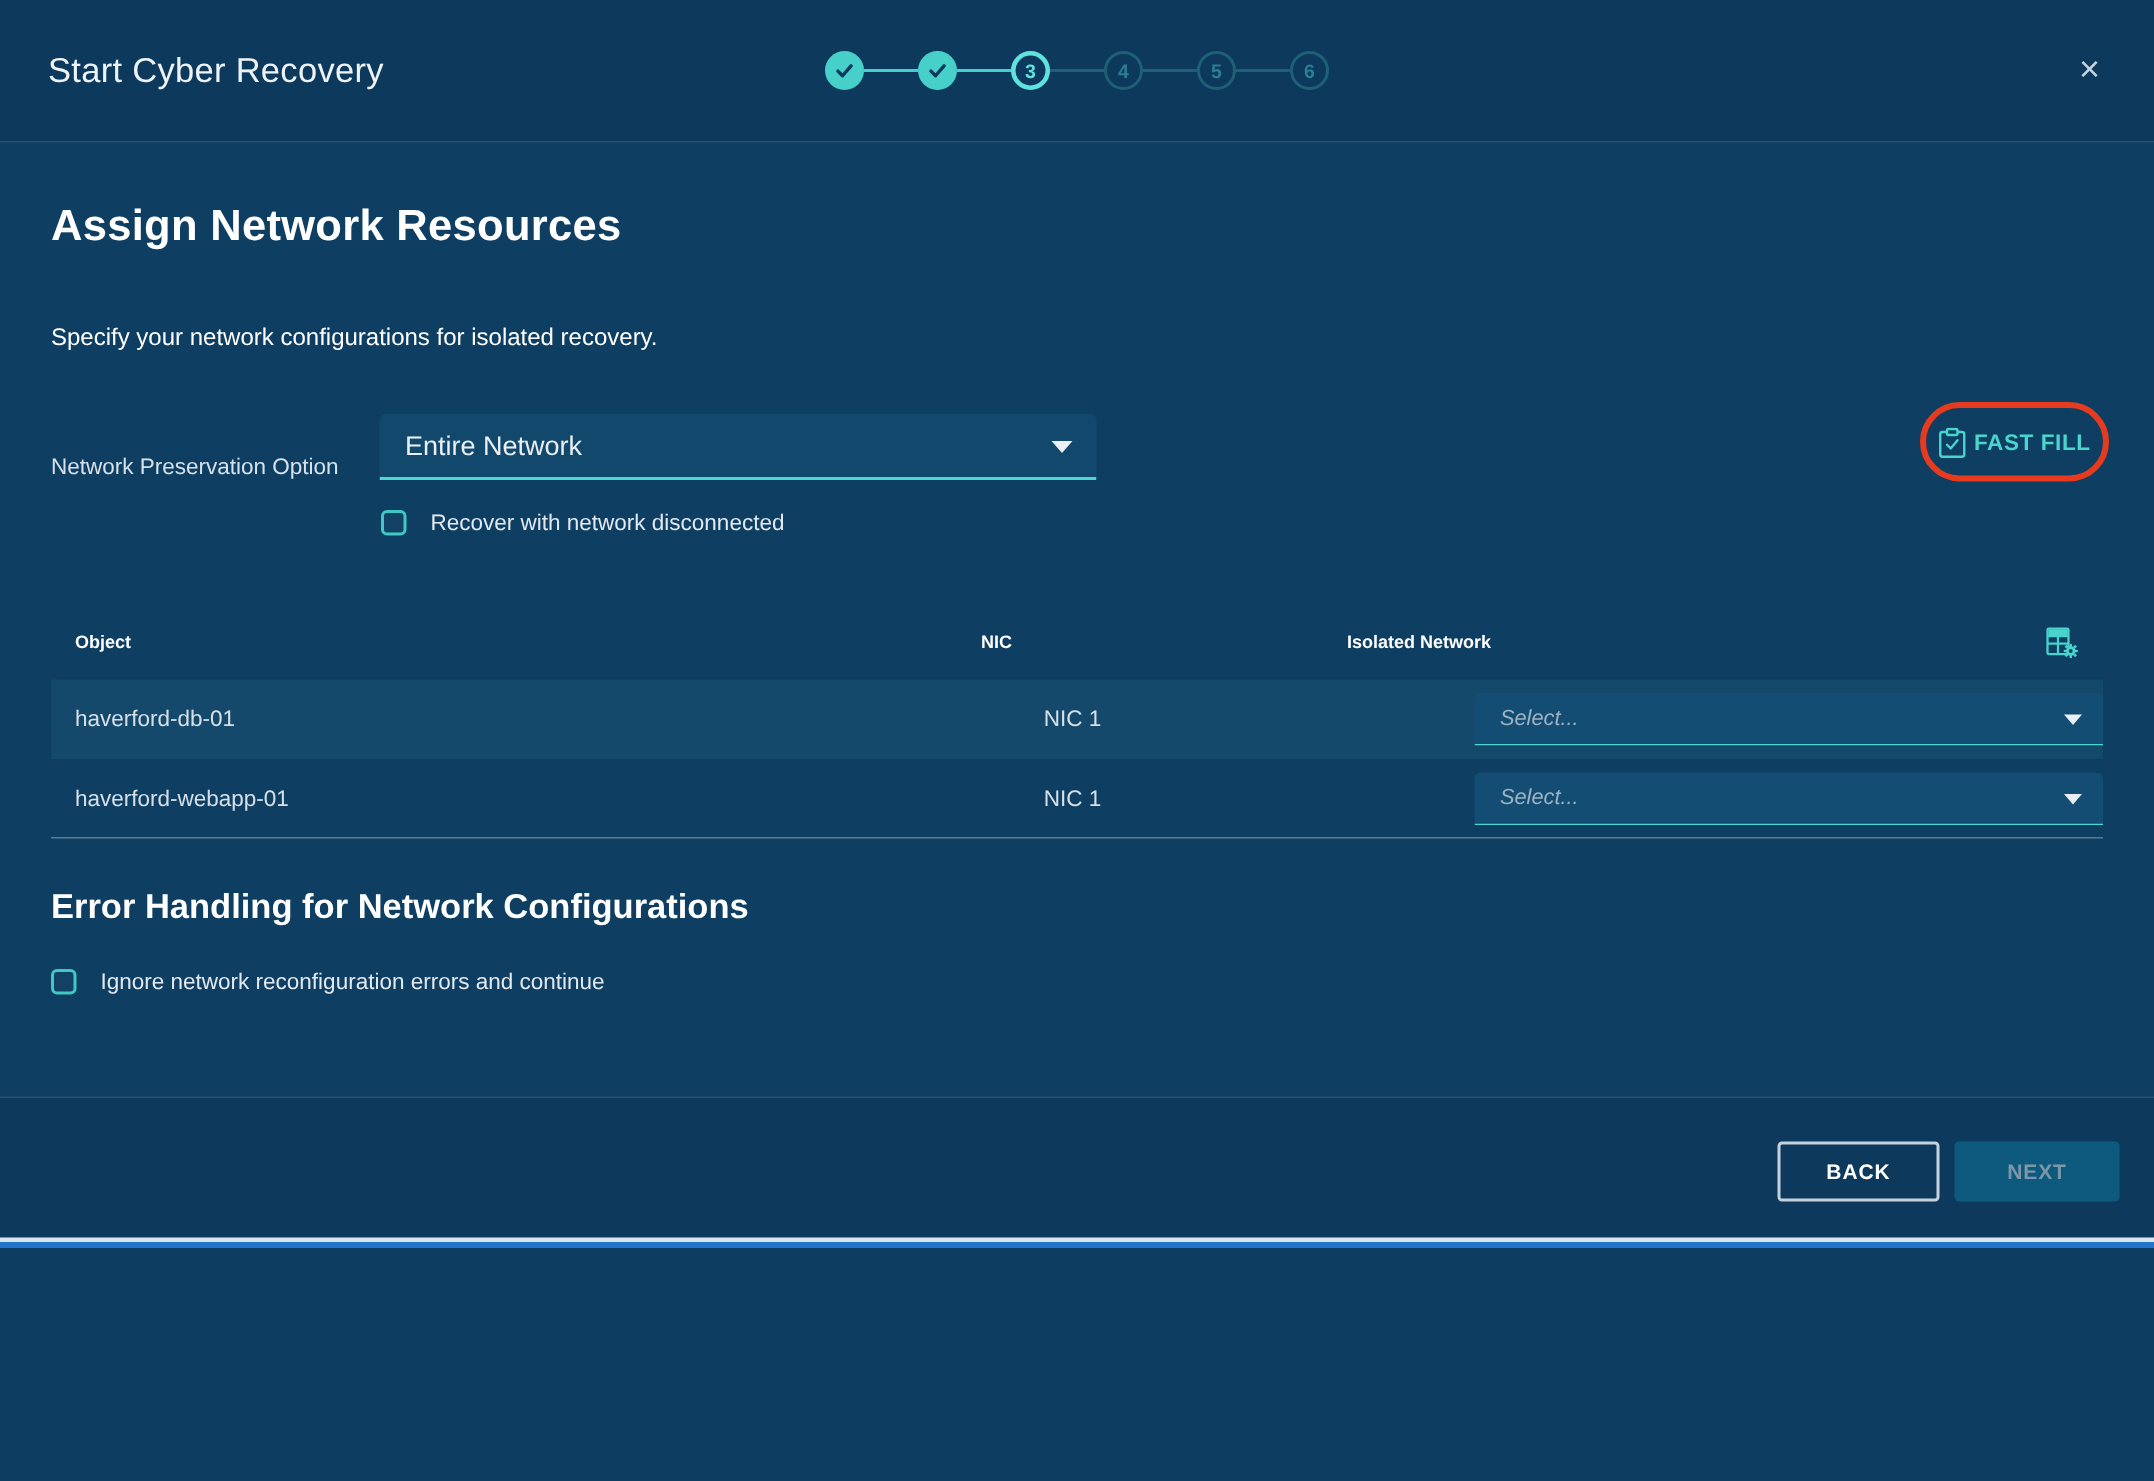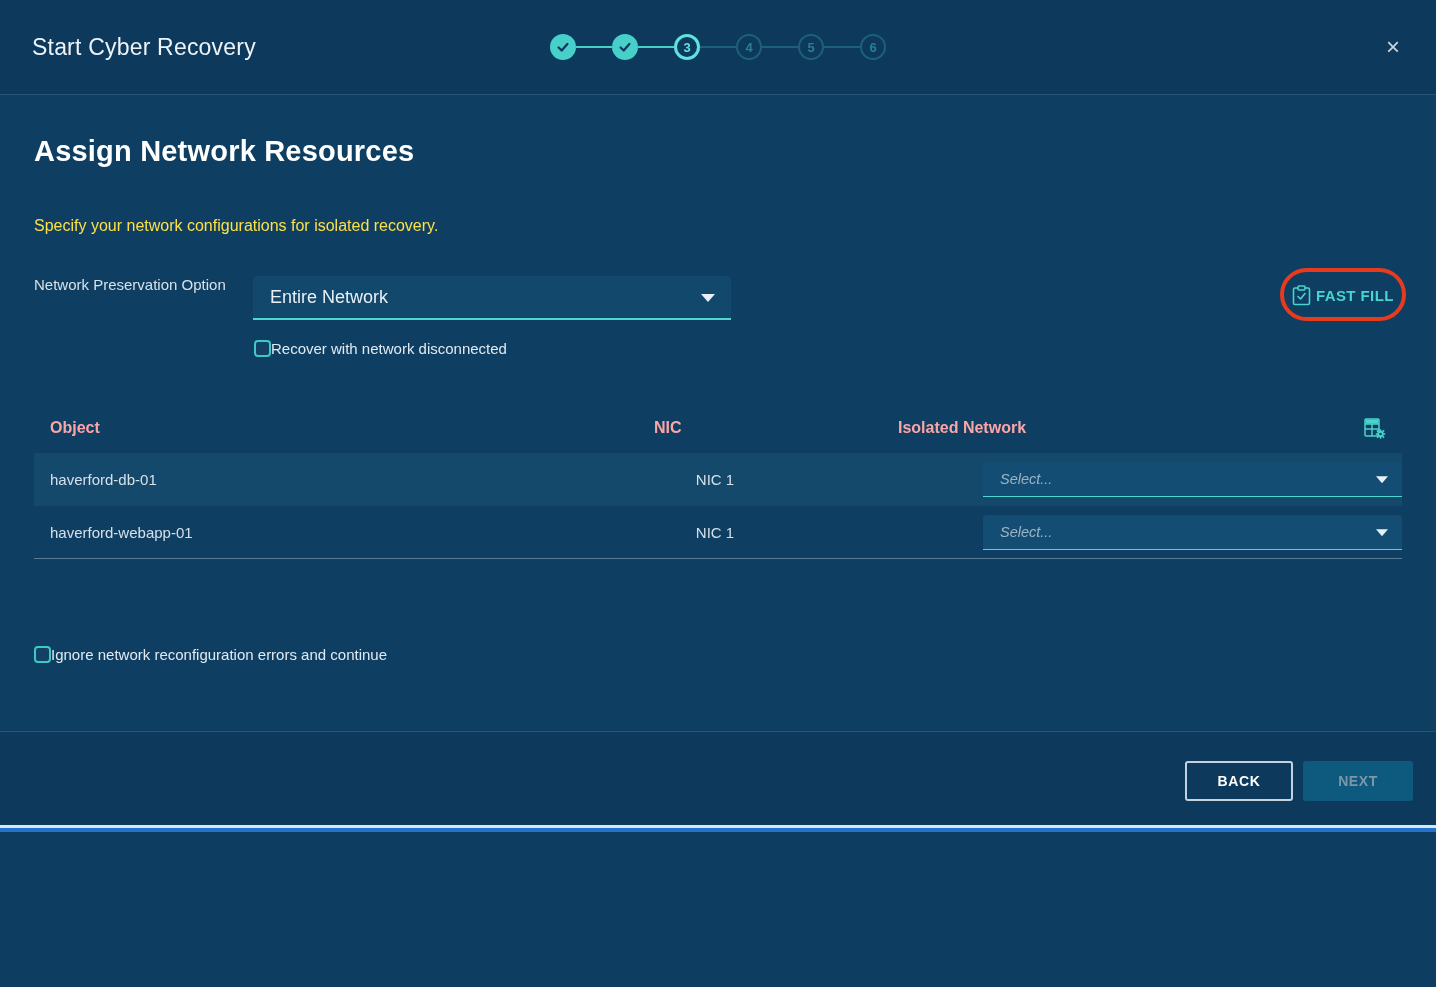--- a/index.html
+++ b/index.html
@@ -41,36 +41,36 @@
     background:transparent; border:none; color:#c6d3de; font-size:24px;
     line-height:1; cursor:pointer; padding:4px 8px; font-weight:400;
   }
 
   
   .content { position:absolute; top:95px; left:0; right:0; bottom:101px; }
   .h1 {
     position:absolute; top:40px; left:34px;
     color:#ffffff; font-size:29px; font-weight:700; letter-spacing:0.2px;
   }
-  .subtitle { position:absolute; top:122px; left:34px; color:#fde047; font-size:16px; }
-
-  .form-row { position:absolute; top:181px; left:34px; display:flex; align-items:flex-start; }
+  .subtitle { position:absolute; top:122px; left:34px; color:#ffffff; font-size:16px; }
+
+  .form-row { position:absolute; top:181px; left:34px; display:flex; align-items:flex-end; }
   .form-label { width:219px; color:#d6e1ea; font-size:15px; }
   .dropdown {
     position:relative; width:478px; height:44px; background:#11486c;
     border-bottom:2px solid #4ed7d0; border-radius:4px 4px 0 0;
     display:flex; align-items:center; padding:0 40px 0 17px; cursor:pointer;
   }
   .dropdown-value { color:#e9eff5; font-size:18px; }
   .caret {
     position:absolute; right:16px; top:50%; transform:translateY(-38%);
     width:0; height:0; border-left:7px solid transparent; border-right:7px solid transparent;
     border-top:8px solid #e9eff5;
   }
-  .checkbox-row { position:absolute; display:flex; align-items:center; gap:0; }
+  .checkbox-row { position:absolute; display:flex; align-items:center; gap:16px; }
   .checkbox-row.cb1 { top:245px; left:254px; }
   .checkbox-row.cb2 { top:551px; left:34px; }
   .checkbox {
     width:17px; height:17px; border:2px solid #3fc9c2; border-radius:4px;
     background:rgba(255,255,255,0.02); cursor:pointer; flex:0 0 auto;
   }
   .checkbox-label { color:#e2eaf1; font-size:15px; }
 
   .fastfill-annotation {
     position:absolute; left:1280px; top:173px; width:126px; height:53px;
@@ -87,21 +87,21 @@
   
   .table { position:absolute; top:308px; left:34px; right:34px; }
   .trow { display:flex; align-items:center; padding-left:16px; }
   .thead { height:50px; position:relative; }
   .tbody-row { height:53px;gap:44px; }
   .tbody-row.striped { background:#14496b; }
   .tbody-row.last { border-bottom:1px solid #597b93; }
   .col-object { width:604px; }
   .col-nic { width:244px; }
   .col-isolated { flex:1; }
-  .thead .cell { color:#fca5a5; font-size:16px; font-weight:700; }
+  .thead .cell { color:#ffffff; font-size:12px; font-weight:700; }
   .tbody-row .cell { color:#d5e0e9; font-size:15px; }
   .table-settings {
     position:absolute; right:16px; top:50%; transform:translateY(-50%);
     background:transparent; border:none; cursor:pointer; line-height:0;
   }
   .select {
     position:relative; width:419px; height:35px; background:#134d73;
     border-bottom:1.5px solid #4ed7d0; border-radius:4px 4px 0 0;
     display:flex; align-items:center; padding:0 36px 0 17px; cursor:pointer;
   }
@@ -242,20 +242,21 @@
         <div class="cell col-nic">NIC 1</div>
         <div class="cell col-isolated">
           <div class="select">
             <span class="placeholder">Select...</span>
             <span class="caret"></span>
           </div>
         </div>
       </div>
     </div>
 
+    <div class="h2">Error Handling for Network Configurations</div>
 
     <div class="checkbox-row cb2">
       <div class="checkbox"></div>
       <div class="checkbox-label">Ignore network reconfiguration errors and continue</div>
     </div>
   </div>
 
   <div class="footer">
     <button class="btn btn-back">BACK</button>
     <button class="btn btn-next" disabled="">NEXT</button>

